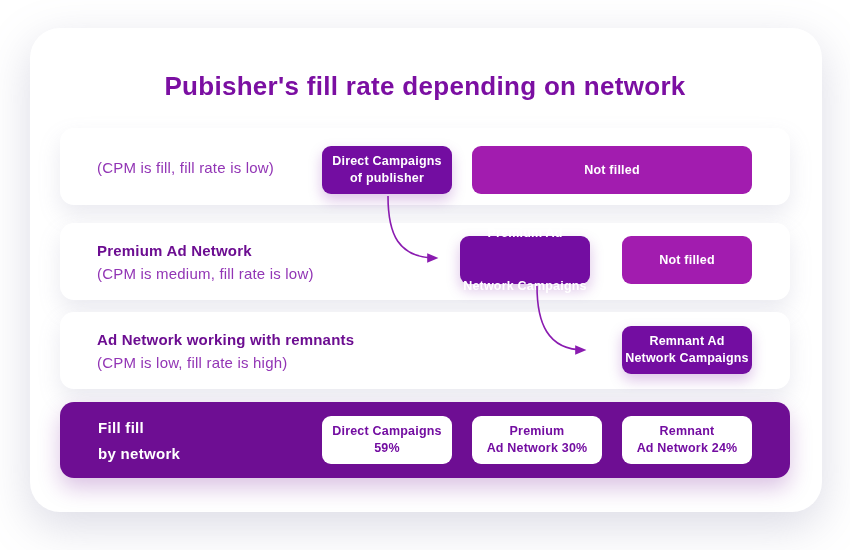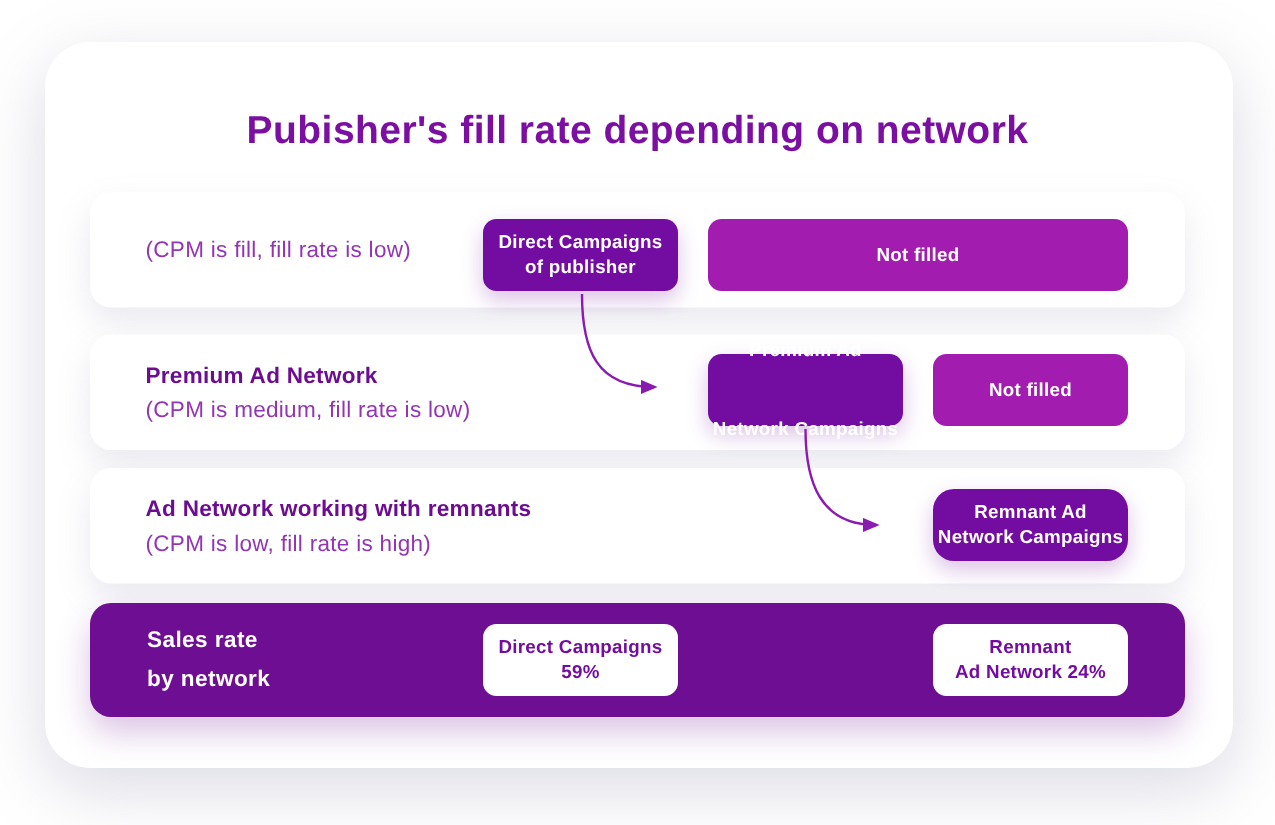--- a/index.html
+++ b/index.html
@@ -43,23 +43,23 @@
     border-radius: 9px;
     display: flex; flex-direction: column; justify-content: center; align-items: center;
     text-align: center; font-size: 12.5px; font-weight: bold; line-height: 1.35;
     letter-spacing: 0.2px;
   }
   .pill-purple { background: #730da1; color: #ffffff; box-shadow: 0 6px 14px rgba(115,13,161,0.25); }
   .pill-gray   { background: #a21caf; color: #ffffff; }
 
   .pos-r1-campaign { left: 322px; top: 146px; }
   .pos-r1-notfilled { left: 472px; top: 146px; width: 280px; }
-  .pos-r2-campaign { left: 472px; top: 236px; gap: 36px; }
+  .pos-r2-campaign { left: 460px; top: 236px; gap: 36px; }
   .pos-r2-notfilled { left: 622px; top: 236px; }
-  .pos-r3-campaign { left: 622px; top: 326px; border-radius: 14px; }
+  .pos-r3-campaign { left: 622px; top: 326px; }
 
   .fill-rate-bar {
     position: absolute; left: 60px; top: 402px;
     width: 730px; height: 76px;
     background: #6e0e93; border-radius: 14px;
     box-shadow: 0 10px 22px rgba(110,14,147,0.25);
   }
   .fill-rate-label {
     position: absolute; left: 38px; top: 50%; transform: translateY(-50%);
     color: #ffffff; font-size: 15px; font-weight: bold; line-height: 1.7; letter-spacing: 0.3px;
@@ -116,28 +116,32 @@
     <span>Not filled</span>
   </div>
 
   <div class="pill pill-purple pos-r3-campaign">
     <span>Remnant Ad</span>
     <span>Network Campaigns</span>
   </div>
 
   <div class="fill-rate-bar">
     <div class="fill-rate-label">
-      <div>Sales rate</div>
+      <div>Fill fill</div>
       <div>by network</div>
     </div>
   </div>
 
   <div class="pill pill-white pos-stat-1">
     <span>Direct Campaigns</span>
     <span>59%</span>
+  </div>
+  <div class="pill pill-white pos-stat-2">
+    <span>Premium</span>
+    <span>Ad Network 30%</span>
   </div>
   <div class="pill pill-white pos-stat-3">
     <span>Remnant</span>
     <span>Ad Network 24%</span>
   </div>
 
   <svg class="arrows" viewBox="0 0 850 550" xmlns="http://www.w3.org/2000/svg">
     <defs>
       <marker id="ah" markerWidth="8" markerHeight="8" refX="5.5" refY="3" orient="auto">
         <path d="M0,0 L7,3 L0,6 Z" fill="#8a1bb0"></path>

